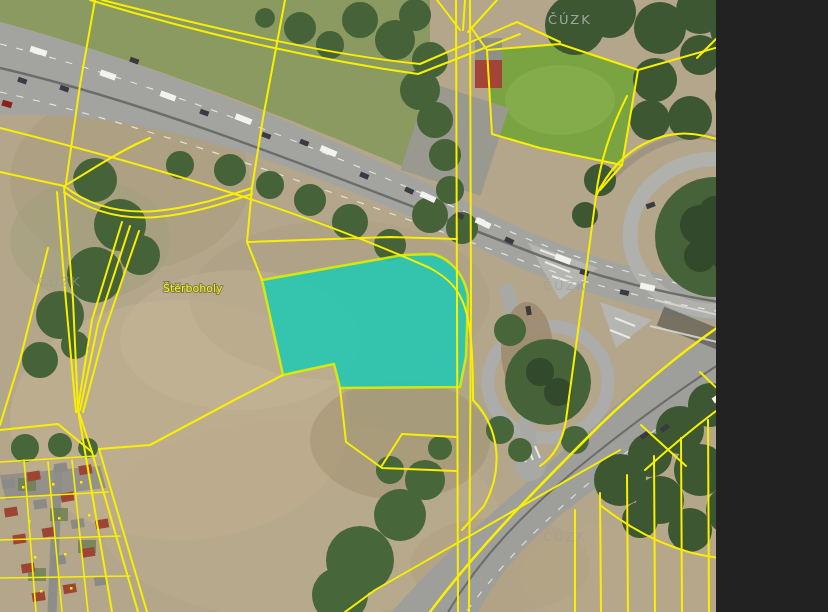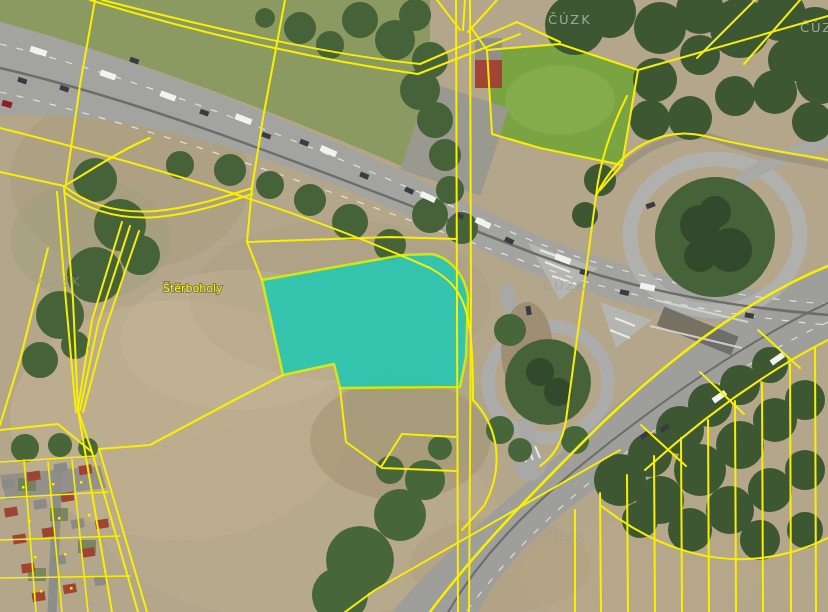--- a/index.html
+++ b/index.html
@@ -1,16 +1,16 @@
 <!DOCTYPE html>
 <html><head>
 <meta charset="utf-8">
 <style>
   html,body{margin:0;padding:0;background:#222;}
-  #stage{position:relative;width:828px;height:612px;overflow:hidden;
+  #stage{position:relative;width:716px;height:612px;overflow:hidden;
          font-family:"DejaVu Sans",sans-serif;cursor:crosshair;}
   #stage svg{display:block;}
   .wm{font-size:13px;fill:#dcdcdc;opacity:.6;letter-spacing:2px;
       font-family:"DejaVu Sans",sans-serif;}
   .wm-dark{font-size:13px;fill:#9a9a9a;opacity:.55;letter-spacing:2px;
       font-family:"DejaVu Sans",sans-serif;}
   .place{font-size:11px;fill:#f2ee30;font-family:"DejaVu Sans",sans-serif;
       paint-order:stroke;stroke:rgba(80,80,0,.5);stroke-width:2px;}
 </style>
 </head>

